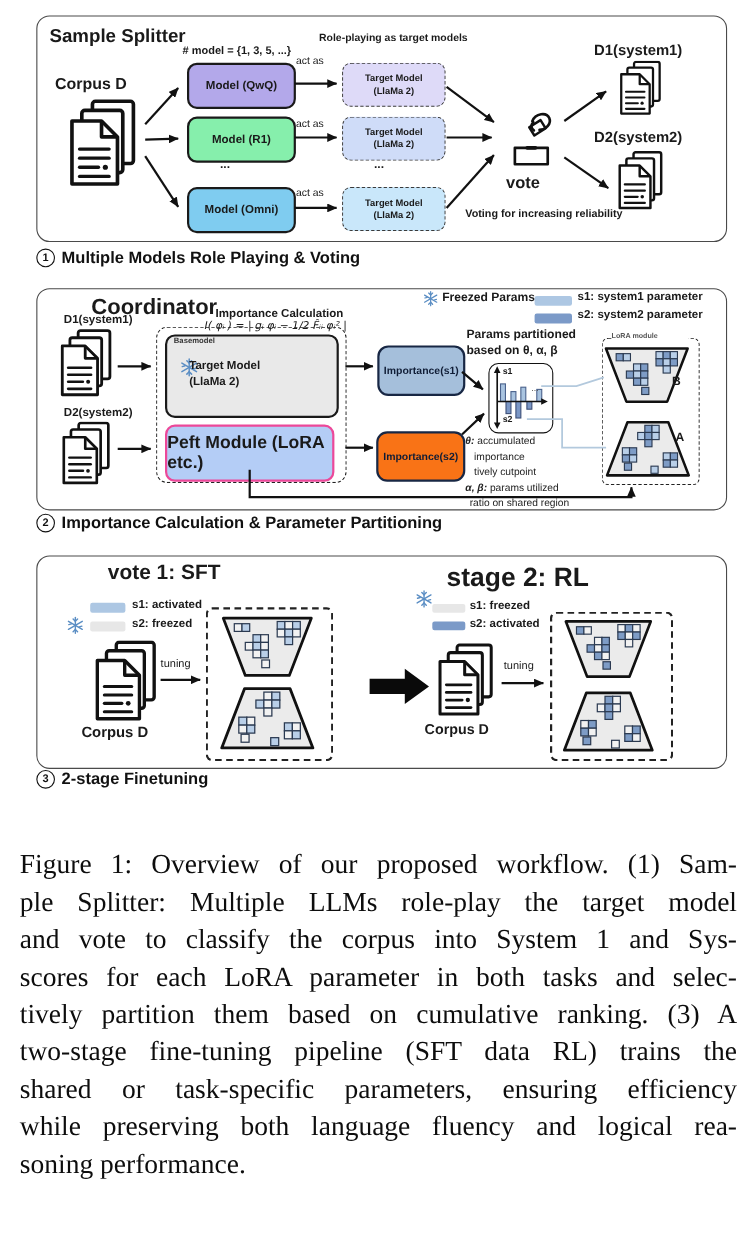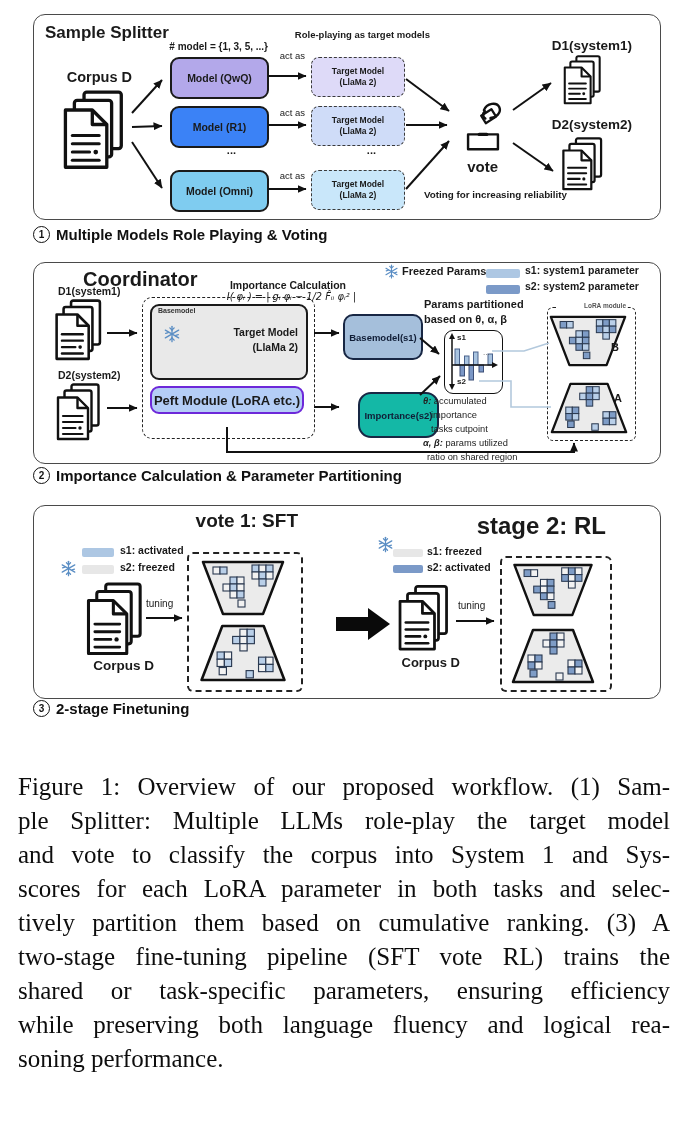--- a/index.html
+++ b/index.html
@@ -1,20 +1,20 @@
 <!DOCTYPE html>
 <html><head>
 <meta charset="utf-8">
 <style>
   html,body{margin:0;padding:0;background:#fff;}
   .page{position:relative;width:687px;height:1127px;background:#fff;overflow:hidden;
         font-family:"Liberation Sans",sans-serif;color:#1a1a1a;}
   .p{position:absolute;}
   .b{font-weight:700;}
-  .ctr{text-align:right;}
+  .ctr{text-align:left;}
   .panel{position:absolute;border:1.6px solid #4a4a4a;border-radius:12px;background:#fff;}
   .mbox{position:absolute;border:2px solid #1a1a1a;border-radius:9px;display:flex;
         align-items:center;justify-content:center;font-size:10.5px;font-weight:700;}
   .tbox{position:absolute;border:1.6px dashed #3a3a3a;border-radius:8px;display:flex;
         flex-direction:column;align-items:center;justify-content:center;
         font-size:8.5px;font-weight:700;line-height:1.3;}
   .impbox{position:absolute;border:2.4px solid #182744;border-radius:10px;display:flex;
         align-items:center;justify-content:center;font-size:9.5px;font-weight:700;color:#101d36;}
   .dashedbox{position:absolute;border:1.8px dashed #222;}
   .swatch{position:absolute;border-radius:2px;}
@@ -122,21 +122,21 @@
 
 <div class="panel" style="left:33px;top:14px;width:626px;height:204px;"></div>
 <div class="p b" style="left:45px;top:23px;font-size:17px;">Sample Splitter</div>
 <div class="p b ctr" style="left:50px;top:69px;width:82px;font-size:14.5px;">Corpus D</div>
 <svg class="p" style="left:60px;top:90px" width="66" height="80">
       <use href="#docstack"></use>
     </svg>
 
 <div class="p b ctr" style="left:166px;top:41px;width:102px;font-size:10px;"># model = {1, 3, 5, ...}</div>
 <div class="mbox" style="left:170px;top:57px;width:95px;height:38px;background:#b3a8ea;">Model (QwQ)</div>
-<div class="mbox" style="left:170px;top:106px;width:95px;height:38px;background:#3b82f6;">Model (R1)</div>
+<div class="mbox" style="left:170px;top:106px;width:95px;height:38px;background:#86efac;">Model (R1)</div>
 <div class="p b ctr" style="left:200px;top:144px;width:36px;font-size:11px;">...</div>
 <div class="mbox" style="left:170px;top:170px;width:95px;height:38px;background:#7fccf0;">Model (Omni)</div>
 
 <div class="p ctr" style="left:269px;top:50px;width:36px;font-size:9.5px;">act as</div>
 <div class="p ctr" style="left:269px;top:107px;width:36px;font-size:9.5px;">act as</div>
 <div class="p ctr" style="left:269px;top:170px;width:36px;font-size:9.5px;">act as</div>
 
 <div class="p b ctr" style="left:290px;top:29px;width:140px;font-size:9.5px;">Role-playing as target models</div>
 <div class="tbox" style="left:311px;top:57px;width:92px;height:38px;background:#dedaf8;">
   <span>Target Model</span>
@@ -148,21 +148,21 @@
 </div>
 <div class="p b ctr" style="left:340px;top:144px;width:36px;font-size:11px;">...</div>
 <div class="tbox" style="left:311px;top:170px;width:92px;height:38px;background:#c9e7fa;">
   <span>Target Model</span>
   <span>(LlaMa 2)</span>
 </div>
 
 <svg class="p" style="left:455px;top:97px" width="56" height="58">
       <use href="#voteic"></use>
     </svg>
-<div class="p b ctr" style="left:444px;top:158px;width:54px;font-size:15px;">vote</div>
+<div class="p b ctr" style="left:460px;top:158px;width:54px;font-size:15px;">vote</div>
 <div class="p b ctr" style="left:423px;top:189px;width:144px;font-size:9.8px;">Voting for increasing reliability</div>
 
 <div class="p b ctr" style="left:540px;top:38px;width:92px;font-size:13.5px;">D1(system1)</div>
 <svg class="p" style="left:560px;top:55px" width="44" height="50">
       <use href="#docstack"></use>
     </svg>
 <div class="p b ctr" style="left:540px;top:117px;width:92px;font-size:13.5px;">D2(system2)</div>
 <svg class="p" style="left:560px;top:137px" width="44" height="54">
       <use href="#docstack"></use>
     </svg>
@@ -188,24 +188,24 @@
 <div class="p ctr" style="left:186px;top:291px;width:170px;font-size:9.8px;font-style:italic;font-family:'DejaVu Sans',sans-serif;">I( φᵢ ) = | gᵢ φᵢ − 1/2 F̂ᵢᵢ φᵢ² |</div>
 
 <div class="dashedbox" style="left:142px;top:297px;width:171px;height:140px;border-radius:10px;"></div>
 <div class="p" style="left:150px;top:304px;width:154px;height:72px;background:#e9e9e9;border:2px solid #1a1a1a;border-radius:9px;"></div>
 <div class="p b" style="left:158px;top:307px;font-size:7px;color:#333;">Basemodel</div>
 <svg class="p" style="left:163px;top:325px" width="18" height="18">
       <use href="#snow"></use>
     </svg>
 <div class="p b ctr" style="left:172px;top:326px;width:126px;font-size:10.5px;">Target Model</div>
 <div class="p b ctr" style="left:172px;top:341px;width:126px;font-size:10.5px;">(LlaMa 2)</div>
-<div class="p b ctr" style="left:150px;top:386px;width:154px;height:28px;background:#b4cdf6;border:2px solid #6d28d9;border-radius:9px;display:flex;align-items:center;justify-content:center;font-size:13px;box-sizing:border-box;">Peft Module (LoRA etc.)</div>
-
-<div class="impbox" style="left:343px;top:314px;width:76px;height:42px;background:#a5bfdb;">Basemodel(s1)</div>
-<div class="impbox" style="left:358px;top:392px;width:77px;height:42px;background:#14b8a6;border-radius:13px;">Importance(s2)</div>
+<div class="p b ctr" style="left:150px;top:386px;width:154px;height:52px;background:#b4cdf6;border:2px solid #ec4899;border-radius:9px;display:flex;align-items:center;justify-content:center;font-size:16px;box-sizing:border-box;">Peft Module (LoRA etc.)</div>
+
+<div class="impbox" style="left:343px;top:314px;width:76px;height:42px;background:#a5bfdb;">Importance(s1)</div>
+<div class="impbox" style="left:342px;top:392px;width:77px;height:42px;background:#f97316;">Importance(s2)</div>
 
 <svg class="p" style="left:384px;top:264px" width="15" height="15">
       <use href="#snow"></use>
     </svg>
 <div class="p b" style="left:402px;top:265px;font-size:11px;">Freezed Params</div>
 <div class="swatch" style="left:486px;top:269px;width:34px;height:9px;background:#adc7e3;"></div>
 <div class="p b" style="left:525px;top:264px;font-size:10.5px;">s1: system1 parameter</div>
 <div class="swatch" style="left:486px;top:285px;width:34px;height:9px;background:#7b9ac8;"></div>
 <div class="p b" style="left:525px;top:280px;font-size:10.5px;">s2: system2 parameter</div>
 
@@ -233,21 +233,21 @@
     <polygon points="4,53 7,59 10,53" fill="#111"></polygon>
     <polygon points="47,31 53,34 47,37" fill="#111"></polygon>
   </svg>
   <span class="p b" style="left:12px;top:2px;font-size:8px;">s1</span>
   <span class="p b" style="left:12px;top:46px;font-size:8px;">s2</span>
   <span class="p" style="left:38px;top:17px;font-size:8px;color:#555;">...</span>
 </div>
 
 <div class="p notetxt" style="left:423px;top:394px;width:110px;"><span class="b" style="font-style:italic">θ:</span><span> accumulated</span></div>
 <div class="p notetxt" style="left:431px;top:408px;">importance</div>
-<div class="p notetxt" style="left:431px;top:422px;">tasks cutpoint</div>
+<div class="p notetxt" style="left:431px;top:422px;">tively cutpoint</div>
 <div class="p notetxt" style="left:423px;top:436px;width:120px;"><span class="b" style="font-style:italic">α, β:</span><span> params utilized</span></div>
 <div class="p notetxt" style="left:427px;top:450px;">ratio on shared region</div>
 
 <div class="dashedbox" style="left:547px;top:307px;width:87px;height:132px;border-radius:6px;"></div>
 <div class="p b ctr" style="left:556px;top:302px;width:70px;font-size:6.5px;color:#555;background:#fff;">LoRA module</div>
 <svg class="p" style="left:548px;top:315px" width="80" height="52">
       <use href="#tzB" style="--l:#b9cfe8;--d:#7e9cc6"></use>
     </svg>
 <div class="p b" style="left:611px;top:341px;font-size:11px;">B</div>
 <svg class="p" style="left:548px;top:382px" width="82" height="52">
@@ -350,19 +350,19 @@
   </g>
   <polygon points="336,617 368,617 368,608 390,624 368,640 368,631 336,631" fill="#0a0a0a"></polygon>
 </svg>
 
 <div class="figcap">
   <div class="jl">Figure 1: Overview of our proposed workflow. (1) Sam-</div>
   <div class="jl">ple Splitter: Multiple LLMs role-play the target model</div>
   <div class="jl">and vote to classify the corpus into System 1 and Sys-</div>
   <div class="jl">scores for each LoRA parameter in both tasks and selec-</div>
   <div class="jl">tively partition them based on cumulative ranking. (3) A</div>
-  <div class="jl">two-stage fine-tuning pipeline (SFT vote RL) trains the</div>
+  <div class="jl">two-stage fine-tuning pipeline (SFT data RL) trains the</div>
   <div class="jl">shared or task-specific parameters, ensuring efficiency</div>
   <div class="jl">while preserving both language fluency and logical rea-</div>
   <div>soning performance.</div>
 </div>
 
 </div>
 
 </body></html>

